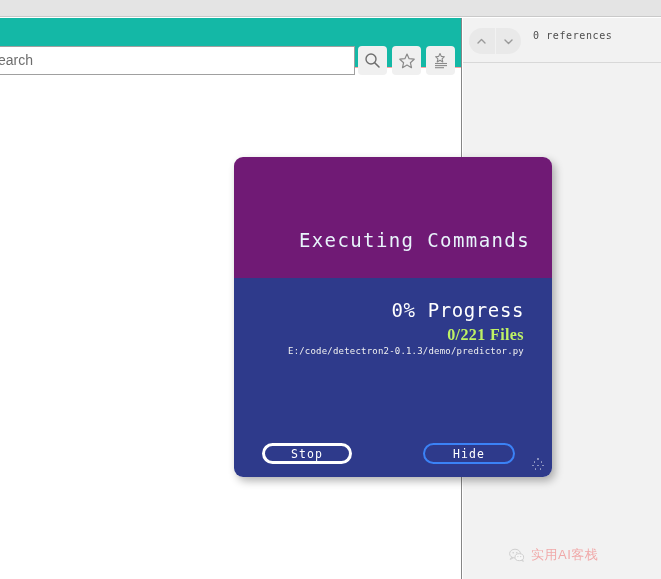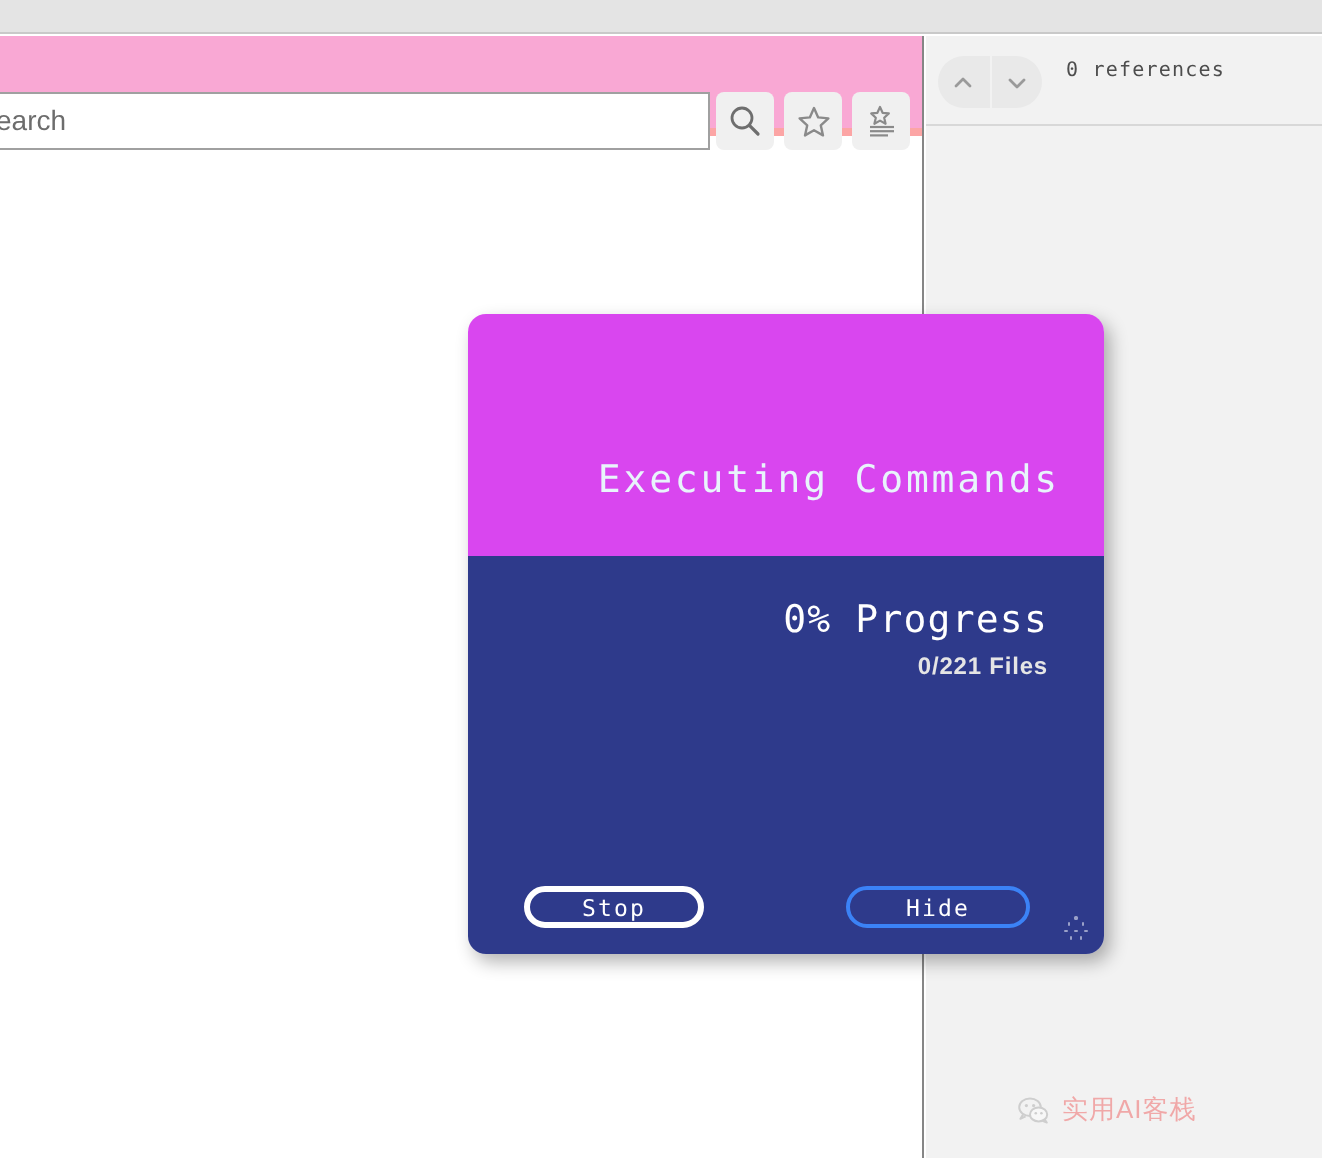--- a/index.html
+++ b/index.html
@@ -31,22 +31,22 @@
     left: 0; top: 18px;
     width: 462px; height: 561px;
     background: #ffffff;
     border-right: 1px solid #868686;
     box-sizing: border-box;
   }
   .find-bar {
     position: absolute;
     left: 0; top: 0;
     width: 461px; height: 50px;
-    background: #f9a8d4;
-    border-bottom: 4px solid #fca5a5;
+    background: #14b8a6;
+    border-bottom: 1px solid #fca5a5;
     box-sizing: border-box;
   }
   .search-input {
     position: absolute;
     left: -10px; top: 28px;
     width: 365px; height: 29px;
     background: #ffffff;
     border: 1px solid #a0a0a0;
     box-sizing: border-box;
     font-family: "Liberation Sans", sans-serif;
@@ -120,21 +120,21 @@
     left: 234px; top: 157px;
     width: 318px; height: 320px;
     border-radius: 9px;
     box-shadow: 3px 4px 9px rgba(0,0,0,0.30);
     overflow: hidden;
   }
   .dlg-header {
     position: absolute;
     left: 0; top: 0;
     width: 318px; height: 121px;
-    background: #d946ef;
+    background: #701a75;
   }
   .dlg-title {
     position: absolute;
     left: 0; right: 22px;
     top: 72px;
     text-align: right;
     font-family: "DejaVu Sans Mono", monospace;
     font-size: 19px;
     color: #e8f4fb;
     letter-spacing: 1.4px;
@@ -152,24 +152,24 @@
     font-family: "DejaVu Sans Mono", monospace;
     font-size: 19px;
     font-weight: normal;
     color: #ffffff;
     letter-spacing: 0.6px;
     white-space: nowrap;
   }
   .files {
     position: absolute;
     right: 28px; top: 48px;
-    font-family: Liberation Sans, sans-serif;
-    font-size: 12px;
+    font-family: Liberation Serif, serif;
+    font-size: 16px;
     font-weight: bold;
-    color: #e5e5e5;
+    color: #bef264;
     letter-spacing: 0.4px;
     white-space: nowrap;
   }
   .path {
     position: absolute;
     right: 28px; top: 68px;
     font-family: "DejaVu Sans Mono", monospace;
     font-size: 9px;
     color: #f0f0f0;
     letter-spacing: 0.2px;
@@ -291,20 +291,21 @@
   <div class="dlg-header">
     <div class="dlg-title">Executing Commands</div>
   </div>
 
   <div class="dlg-body">
 
     <div class="pct">0% Progress</div>
 
     <div class="files">0/221 Files</div>
 
+    <div class="path">E:/code/detectron2-0.1.3/demo/predictor.py</div>
 
     <div class="dlg-btn stop">Stop</div>
 
     <div class="dlg-btn hide">Hide</div>
 
     <div class="grip">
       <i style="left:5px;  top:0px;"></i>
       <i style="left:1.5px;top:3px;"></i>
       <i style="left:8.5px;top:3px;"></i>
       <i style="left:0px;  top:6.5px;"></i>

